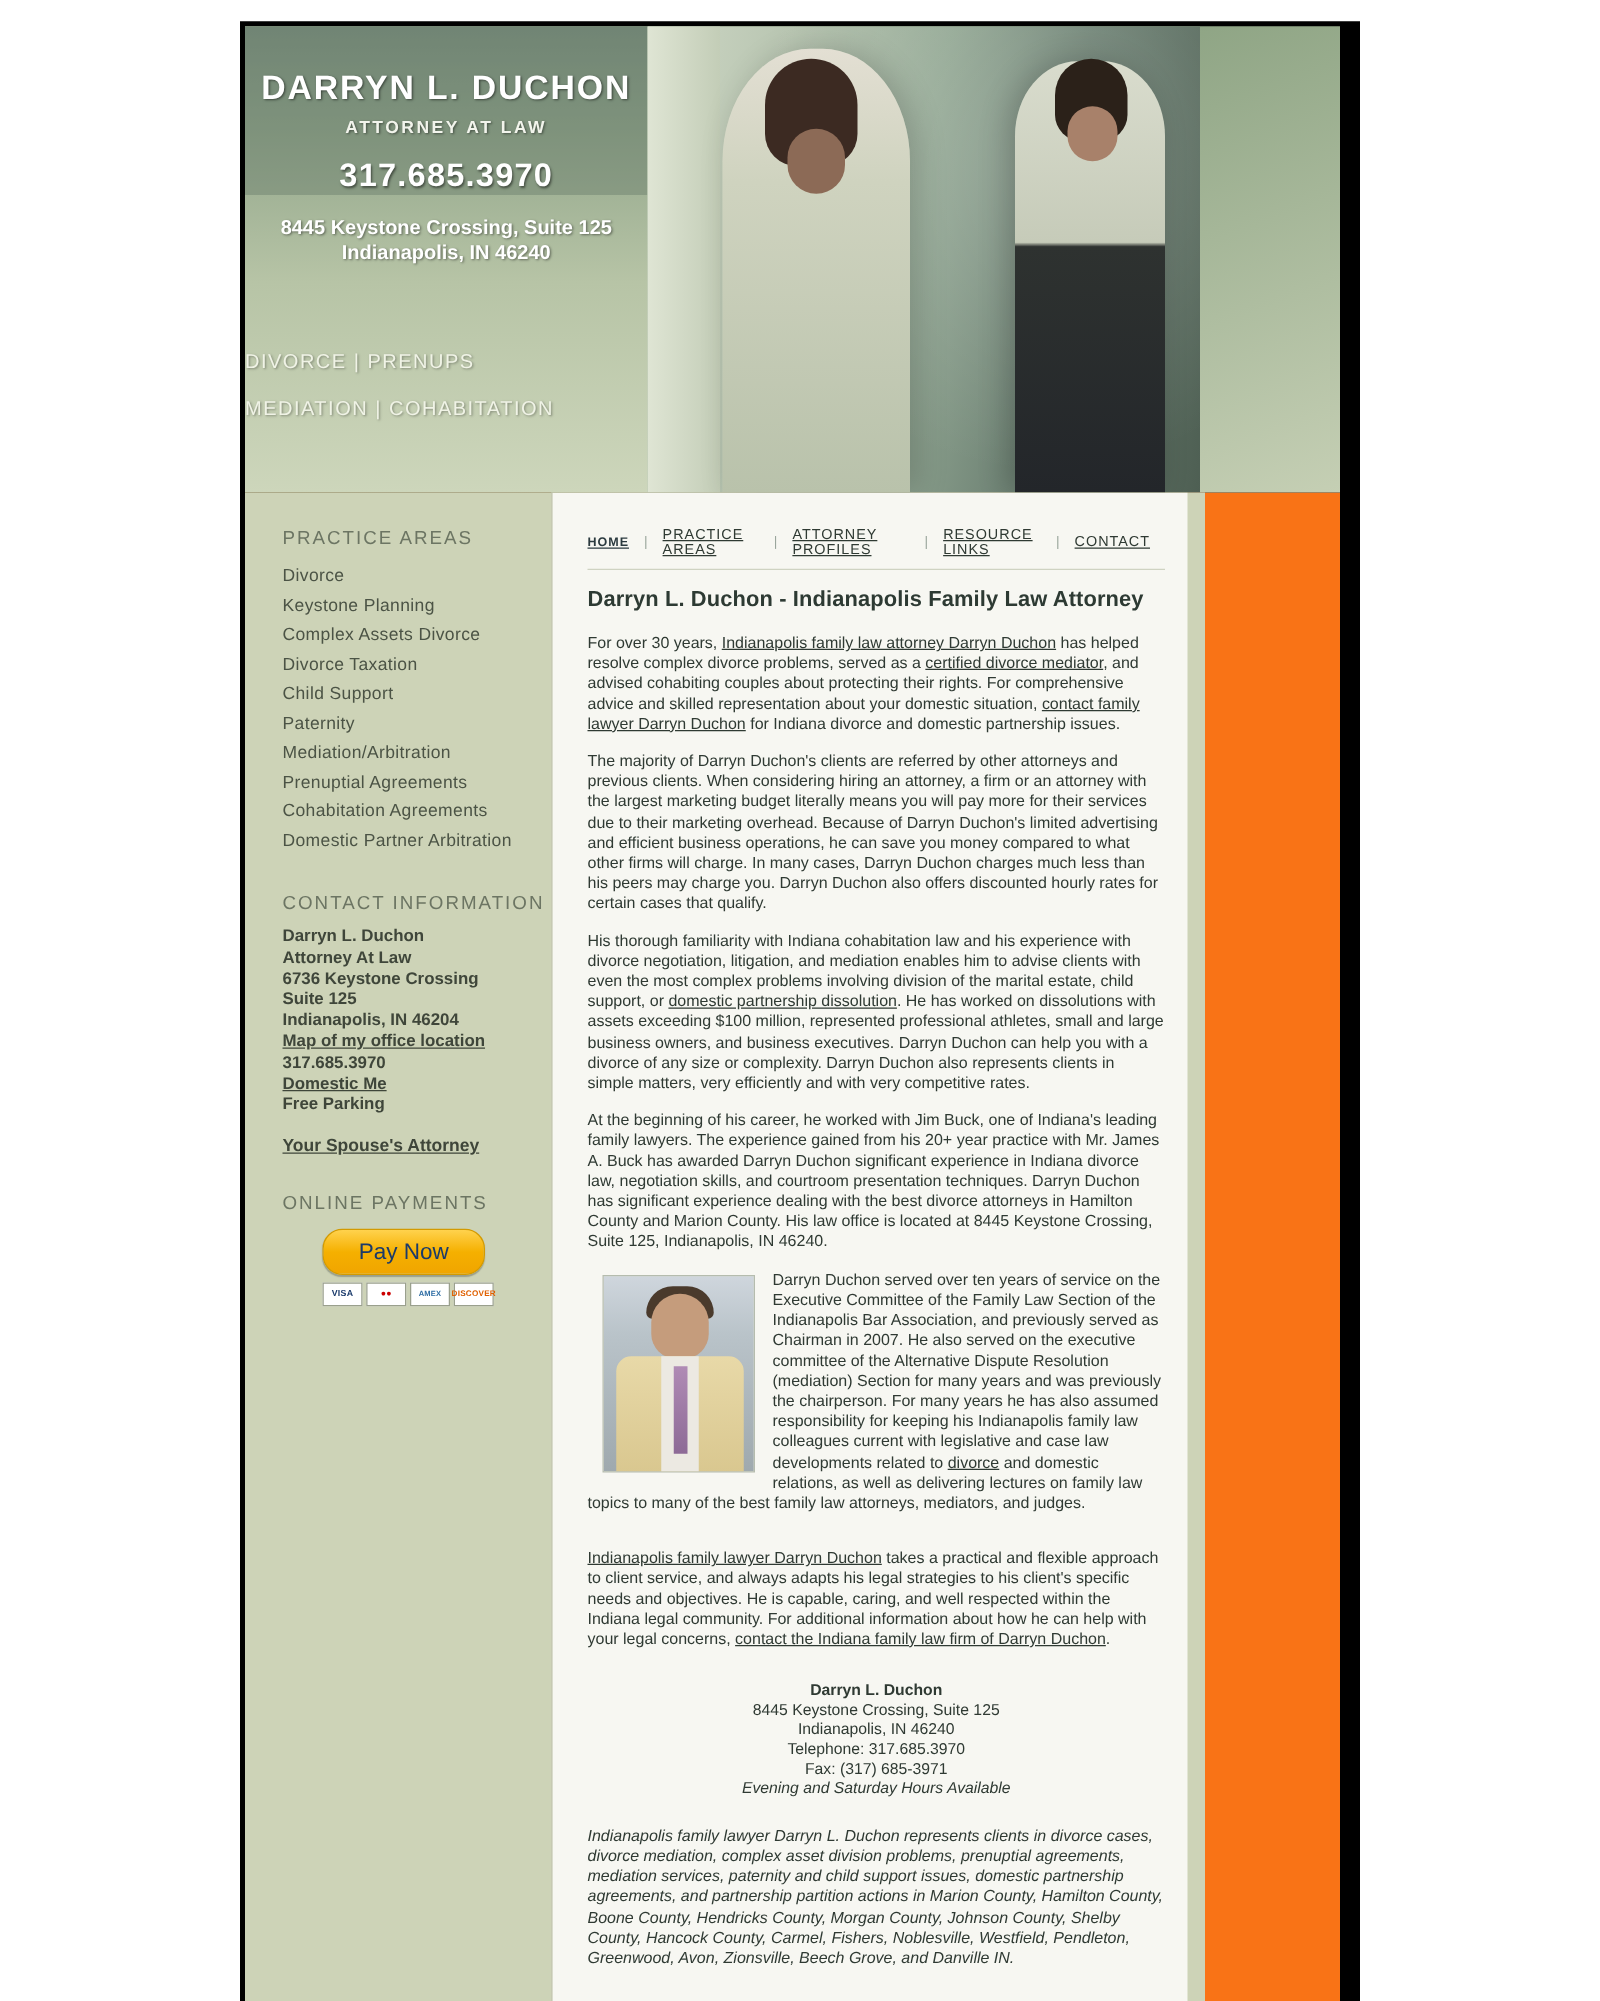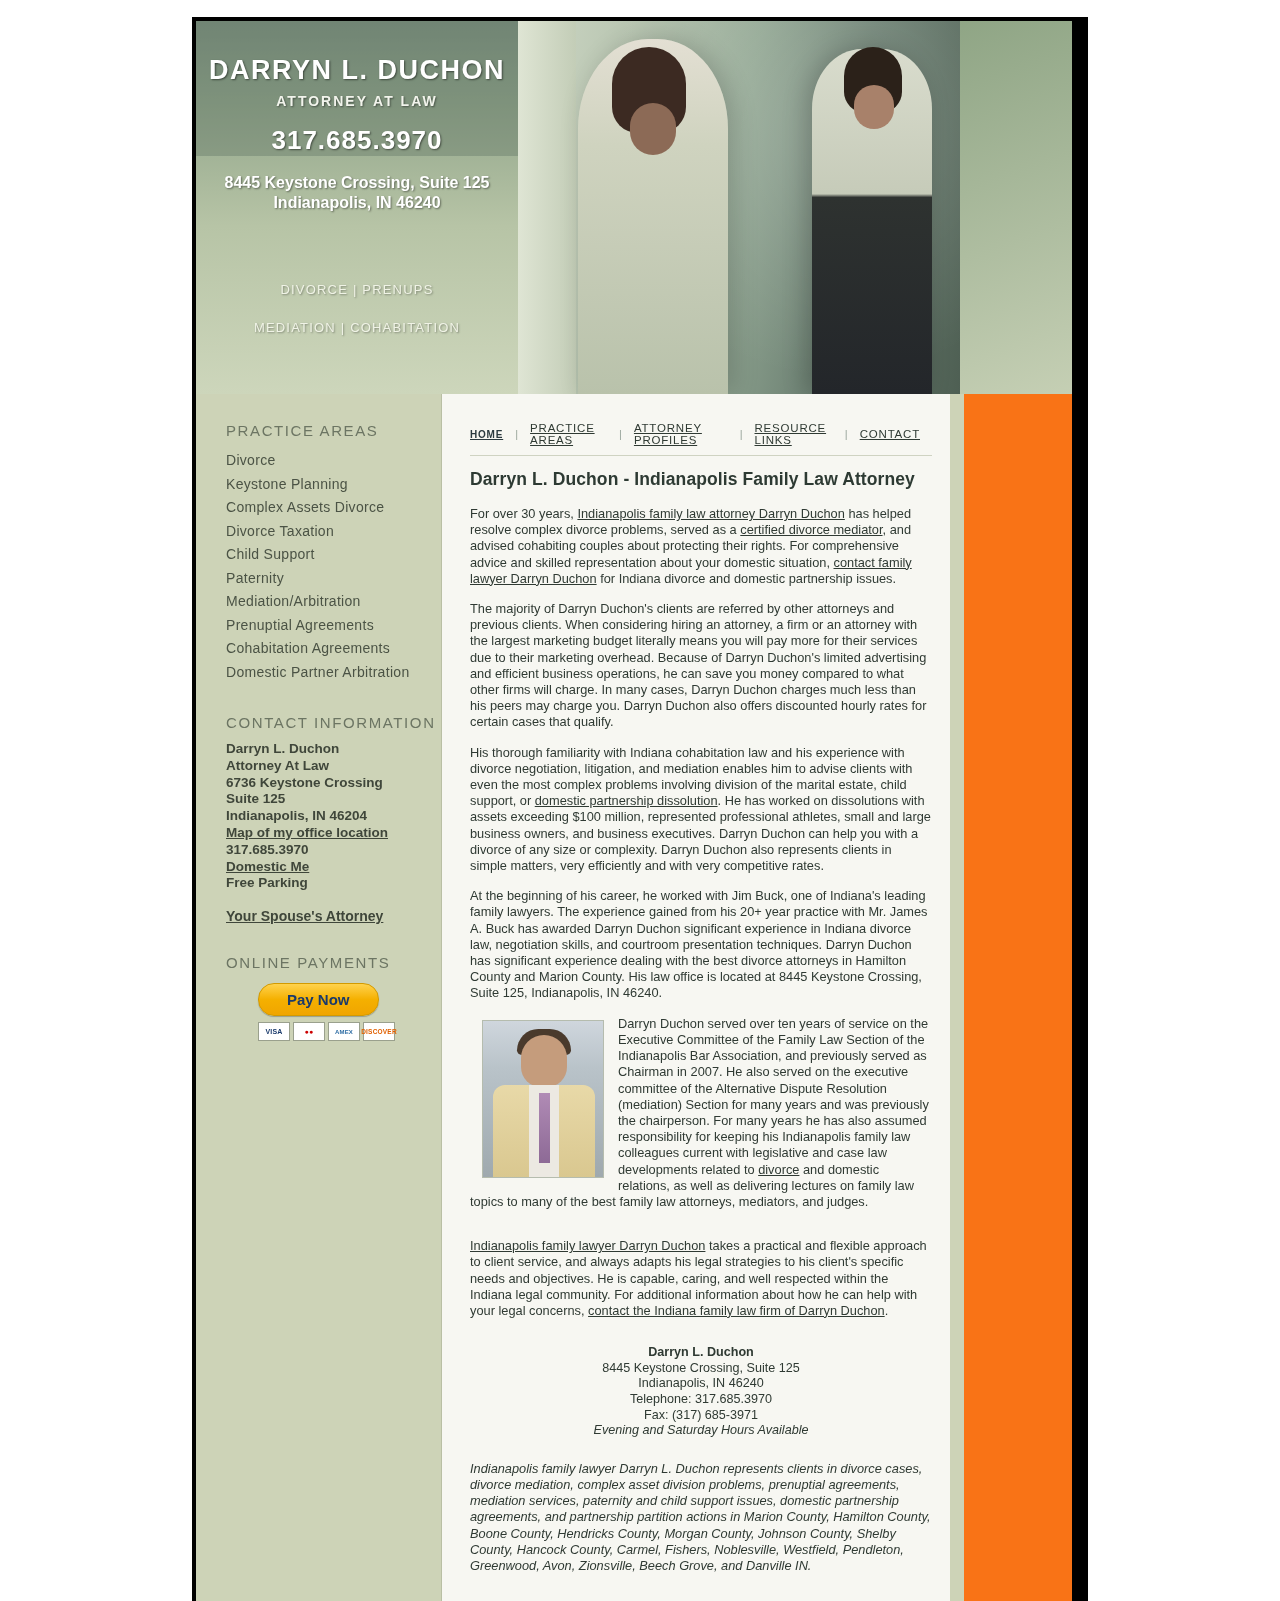--- a/index.html
+++ b/index.html
@@ -118,23 +118,22 @@
     position: absolute; left: 0; top: 152px; width: 322px;
     text-align: center;
     color: #ffffff;
     font-size: 16px;
     font-weight: bold;
     line-height: 20px;
     text-shadow: 1px 1px 2px rgba(0,0,0,.45);
   }
   .banner-tag {
     position: absolute; left: 0; top: 250px; width: 322px;
-    text-align: center;
     color: #f0f3e6;
-    font-size: 13px;
+    font-size: 16px;
     letter-spacing: 1.2px;
     line-height: 38px;
     text-shadow: 1px 1px 2px rgba(0,0,0,.35);
   }
 
   
   .body-row { display: flex; background: #f97316; }
   .sidebar {
     width: 245px;
     background: #cdd3b7;
@@ -175,22 +174,22 @@
     margin-top: 16px;
     color:#3f463a; font-size: 14px; font-weight: bold;
   }
   .paynow-wrap { margin-top: 12px; text-align: left; padding-left: 0; }
   .paynow-btn {
     display: inline-block;
     background: linear-gradient(180deg,#ffd24d 0%, #f5b000 50%, #f0a500 100%);
     border: 1px solid #d39a00;
     border-radius: 16px;
     color: #1a3a6b;
-    font-size: 15px;
-    font-weight: bold;
+    font-size: 18px;
+    font-weight: normal;
     padding: 7px 28px;
     margin-left: 32px;
     box-shadow: 0 1px 1px rgba(0,0,0,.25);
     cursor: pointer;
   }
   .cards { margin-left: 32px; margin-top: 6px; display: flex; gap: 3px; }
   .card {
     width: 32px; height: 19px; border: 1px solid #9aa08d; background: #fff;
     font-size: 7px; font-weight: bold; display:flex; align-items:center; justify-content:center;
     color: #1a3a6b; letter-spacing: .2px;

